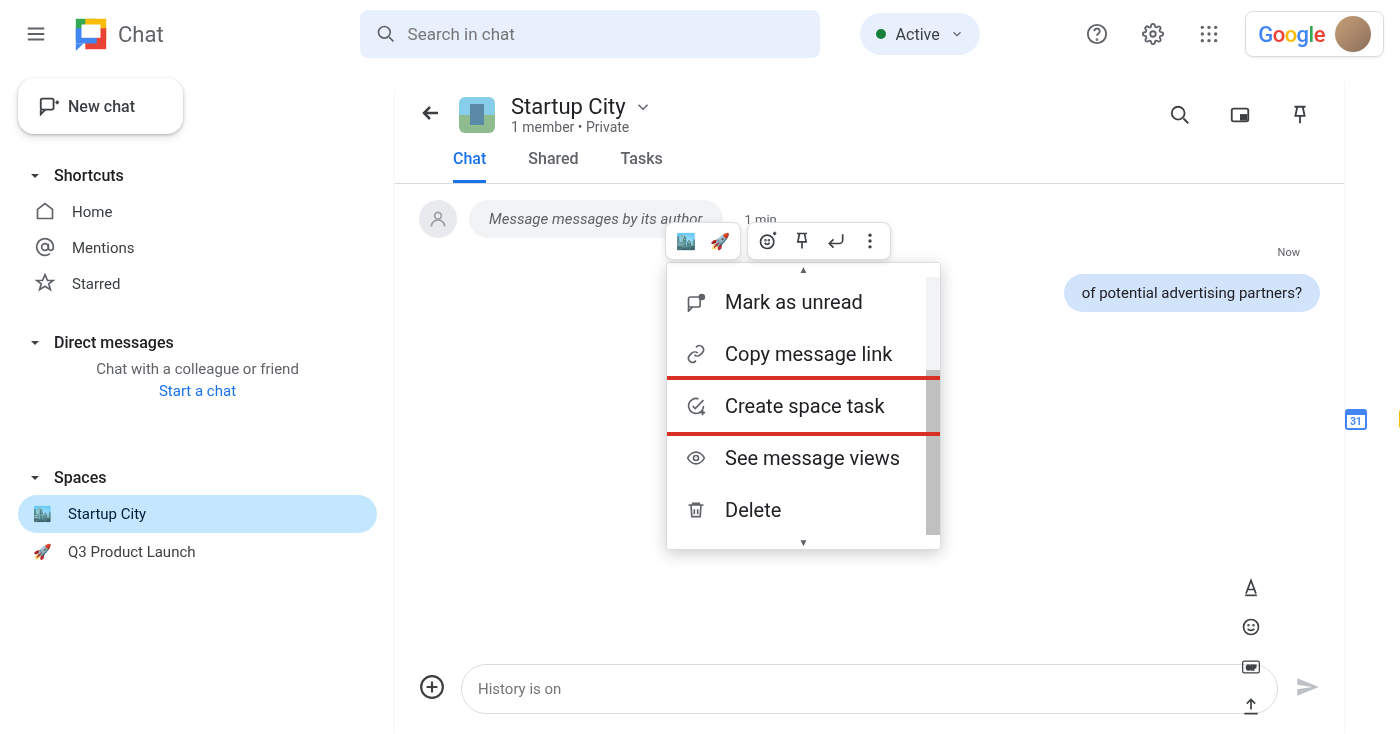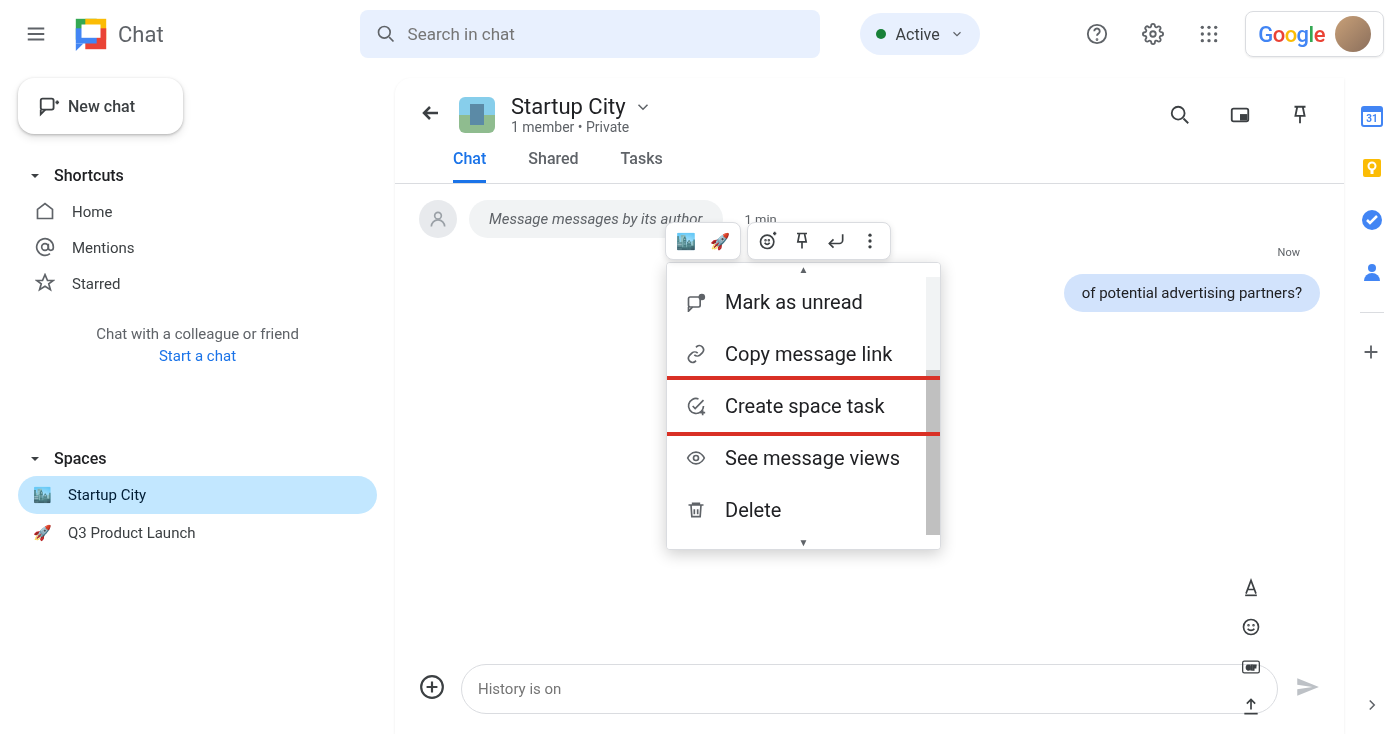--- a/index.html
+++ b/index.html
@@ -184,21 +184,21 @@
 }
 .empty-cta .line1 {
   color: #5f6368;
   margin-bottom: 4px;
 }
 .empty-cta .link {
   color: #1a73e8;
   cursor: pointer;
 }
 .spaces-section {
-  margin-top: 76px;
+  margin-top: 60px;
 }
 .space-item {
   display: flex;
   align-items: center;
   gap: 14px;
   padding: 8px 14px;
   font-size: 15px;
   color: #3c4043;
   border-radius: 20px;
   cursor: pointer;
@@ -459,21 +459,21 @@
 .compose-icons span {
   cursor: pointer;
 }
 .send-btn {
   color: #bdc1c6;
   cursor: pointer;
 }
 .right-rail {
   width: 56px;
   display: flex;
-  flex-direction: column;
+  flex-direction: row;
   align-items: center;
   padding-top: 36px;
   gap: 28px;
 }
 .rail-icon {
   width: 24px;
   height: 24px;
   cursor: pointer;
 }
 .rail-divider {
@@ -596,20 +596,26 @@
       <div class="nav-item">
         <span class="nav-icon">
             <svg width="20" height="20" viewBox="0 0 24 24" fill="none" stroke="#5f6368" stroke-width="2">
               <path d="m12 2 3 7h7l-5.5 4 2 7L12 16l-6.5 4 2-7L2 9h7z"></path>
             </svg>
           </span>
         <span>Starred</span>
       </div>
     </div>
     <div class="nav-section">
+      <div class="nav-header">
+        <svg width="10" height="10" viewBox="0 0 10 10">
+            <path d="M1 3 L5 7 L9 3 Z" fill="#3c4043"></path>
+          </svg>
+        <span>Direct messages</span>
+      </div>
       <div class="empty-cta">
         <div class="line1">Chat with a colleague or friend</div>
         <div class="link">Start a chat</div>
       </div>
     </div>
     <div class="spaces-section">
       <div class="nav-header">
         <svg width="10" height="10" viewBox="0 0 10 10">
             <path d="M1 3 L5 7 L9 3 Z" fill="#3c4043"></path>
           </svg>

